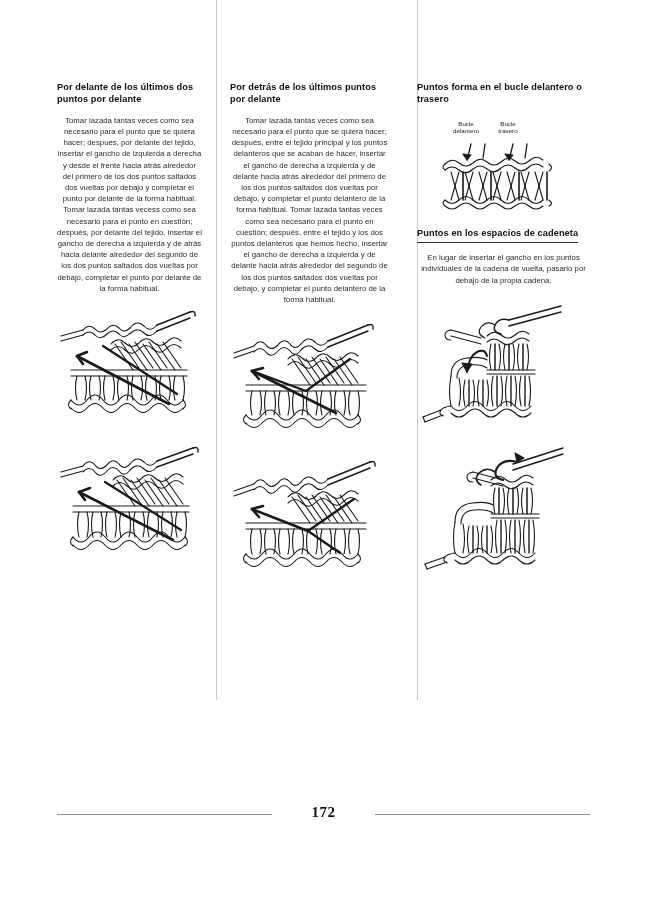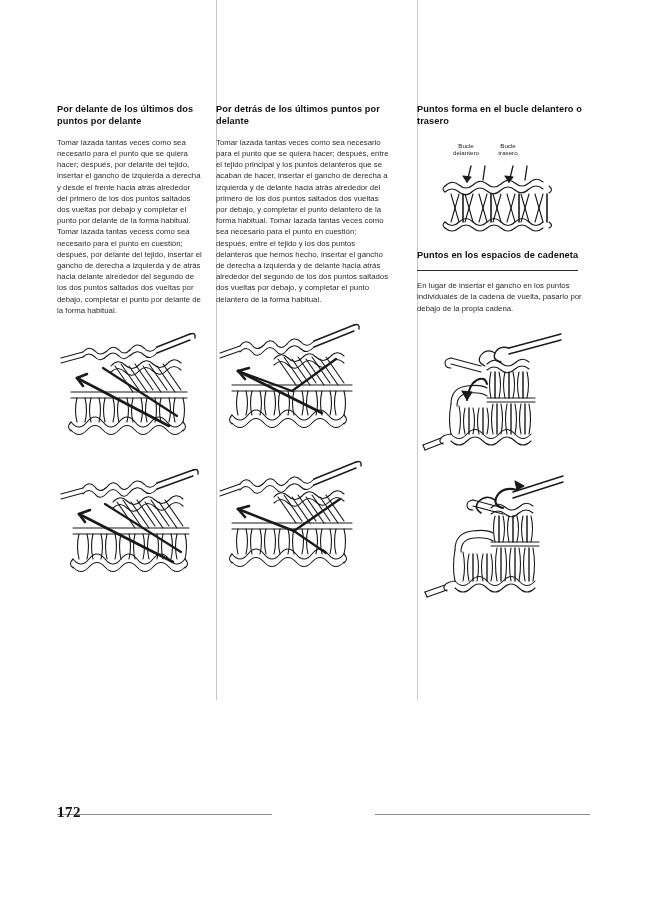--- a/index.html
+++ b/index.html
@@ -16,61 +16,61 @@
     overflow: hidden;
   }
   .page {
     position: absolute;
     inset: 0;
     background: #ffffff;
   }
   .columns {
     position: absolute;
     left: 57px;
-    top: 103px;
+    top: 81px;
     width: 533px;
     height: 700px;
     display: flex;
     flex-direction: row;
   }
   .col {
     position: relative;
     box-sizing: border-box;
   }
   .col-1 { width: 159px; padding-right: 14px; }
-  .col-2 { width: 187px; padding-right: 14px; }
+  .col-2 { width: 187px; padding-left: 14px; padding-right: 14px; }
   .col-3 { width: 187px; padding-left: 14px; }
   .divider {
     position: absolute;
     top: 0;
     width: 1px;
     background: #c9c9c9;
     height: 700px;
   }
   .divider.d1 { left: 216px; }
   .divider.d2 { left: 417px; }
   h2.heading {
     font-size: 9.2px;
     line-height: 12.4px;
     font-weight: bold;
     margin: 0 0 9px 0;
     letter-spacing: 0.1px;
     color: #111111;
   }
   h2.heading.underlined {
     border-bottom: 1px solid #2a2a2a;
-    padding-bottom: 9px;
+    padding-bottom: 3px;
     display: inline-block;
   }
   p.body {
     font-size: 7.8px;
     line-height: 11.2px;
     margin: 0 0 9px 0;
     color: #2c2c2c;
-    text-align: left;
+    text-align: center;
   }
   .fig {
     margin: 14px 0 10px 0;
     position: relative;
   }
   .fig svg { display: block; }
   .loop-labels {
     position: relative;
     height: 22px;
   }
@@ -80,21 +80,21 @@
     line-height: 7.6px;
     text-align: center;
     color: #222;
     width: 42px;
   }
   .footer {
     position: absolute;
     left: 57px;
     top: 806px;
     width: 533px;
-    text-align: left;
+    text-align: center;
   }
   .footer-rule-wrap {
     position: relative;
     height: 16px;
   }
   .rule {
     position: absolute;
     top: 8px;
     height: 1px;
     background: #8d8d8d;

